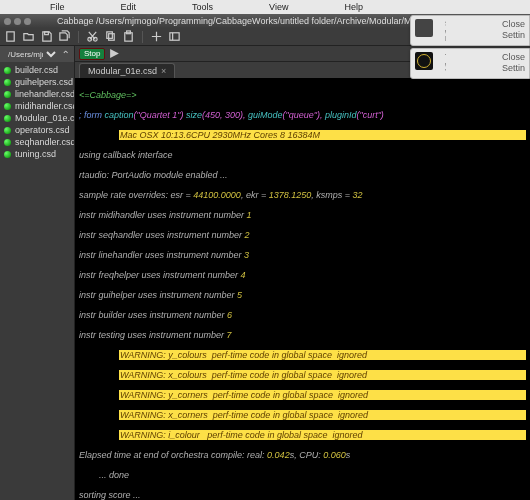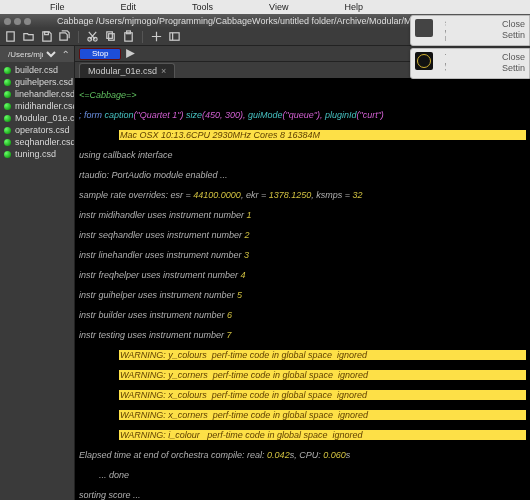--- a/index.html
+++ b/index.html
@@ -24,21 +24,21 @@
 .sidebar { width: 75px; background: #3a3a3a; border-right: 1px solid #222; display: flex; flex-direction: column; }
 .sidebar-header { height: 16px; background: #4a4a4a; display: flex; align-items: center; padding: 0 4px; justify-content: space-between; }
 .sidebar-header select { background: #4a4a4a; color: #ddd; border: none; font-size: 8px; width: 55px; }
 .sidebar-header .ctrl { color: #ccc; font-size: 10px; cursor: pointer; }
 .file-list { padding: 2px 0; }
 .file-item { display: flex; align-items: center; padding: 1px 4px; gap: 4px; color: #d8d8d8; font-size: 8px; white-space: nowrap; overflow: hidden; cursor: pointer; }
 .file-dot { width: 7px; height: 7px; border-radius: 50%; background: radial-gradient(circle at 30% 30%, #6f6, #080); flex-shrink: 0; }
 
 .main { flex: 1; display: flex; flex-direction: column; background: #1e1e1e; min-width: 0; }
 .controls { height: 16px; background: #3c3c3c; display: flex; align-items: center; padding: 0 4px; gap: 4px; border-bottom: 1px solid #222; }
-.stop-btn { background: #1d4ed8; color: #fff; border: 1px solid #601010; height: 12px; padding: 0 12px; font-size: 8px; border-radius: 2px; cursor: pointer; }
+.stop-btn { background: #15803d; color: #fff; border: 1px solid #601010; height: 12px; padding: 0 4px; font-size: 8px; border-radius: 2px; cursor: pointer; }
 .play-btn { width: 11px; height: 11px; display: flex; align-items: center; justify-content: center; cursor: pointer; }
 .play-btn svg { fill: #ccc; }
 .tabs { height: 16px; background: #3c3c3c; display: flex; align-items: flex-end; padding: 0 4px; }
 .tab { background: #2a2a2a; color: #ccc; padding: 2px 8px; font-size: 8px; border: 1px solid #555; border-bottom: none; border-radius: 3px 3px 0 0; display: flex; align-items: center; gap: 4px; cursor: pointer; }
 .tab .close { color: #999; cursor: pointer; }
 
 .console { flex: 1; overflow: hidden; background: #000; font-family: Menlo, Consolas, monospace; font-size: 8px; line-height: 10px; padding: 2px 4px; white-space: pre; color: #ccc; }
 .console .l { display: block; font-style: italic; }
 .c-tag { color: #5fbf5f; }
 .c-teal { color: #46c0c0; }
@@ -204,22 +204,22 @@
 <span class="l c-gray">rtaudio: PortAudio module enabled ...</span>
 <span class="l"><span class="c-gray">sample rate overrides: esr = </span><span class="c-yel">44100.0000</span><span class="c-gray">, ekr = </span><span class="c-yel">1378.1250</span><span class="c-gray">, ksmps = </span><span class="c-yel">32</span></span>
 <span class="l"><span class="c-gray">instr midihandler uses instrument number </span><span class="c-yel">1</span></span>
 <span class="l"><span class="c-gray">instr seqhandler uses instrument number </span><span class="c-yel">2</span></span>
 <span class="l"><span class="c-gray">instr linehandler uses instrument number </span><span class="c-yel">3</span></span>
 <span class="l"><span class="c-gray">instr freqhelper uses instrument number </span><span class="c-yel">4</span></span>
 <span class="l"><span class="c-gray">instr guihelper uses instrument number </span><span class="c-yel">5</span></span>
 <span class="l"><span class="c-gray">instr builder uses instrument number </span><span class="c-yel">6</span></span>
 <span class="l"><span class="c-gray">instr testing uses instrument number </span><span class="c-yel">7</span></span>
 <span class="l hl">WARNING: y_colours  perf-time code in global space  ignored</span>
+<span class="l hl">WARNING: x_colours  perf-time code in global space  ignored</span>
 <span class="l hl">WARNING: y_corners  perf-time code in global space  ignored</span>
-<span class="l hl">WARNING: x_colours  perf-time code in global space  ignored</span>
 <span class="l hl">WARNING: x_corners  perf-time code in global space  ignored</span>
 <span class="l hl">WARNING: i_colour   perf-time code in global space  ignored</span>
 <span class="l"><span class="c-gray">Elapsed time at end of orchestra compile: real: </span><span class="c-yel">0.042</span><span class="c-gray">s, CPU: </span><span class="c-yel">0.060</span><span class="c-gray">s</span></span>
 <span class="l c-gray">        ... done</span>
 <span class="l c-gray">sorting score ...</span>
 
 
 
 
 

